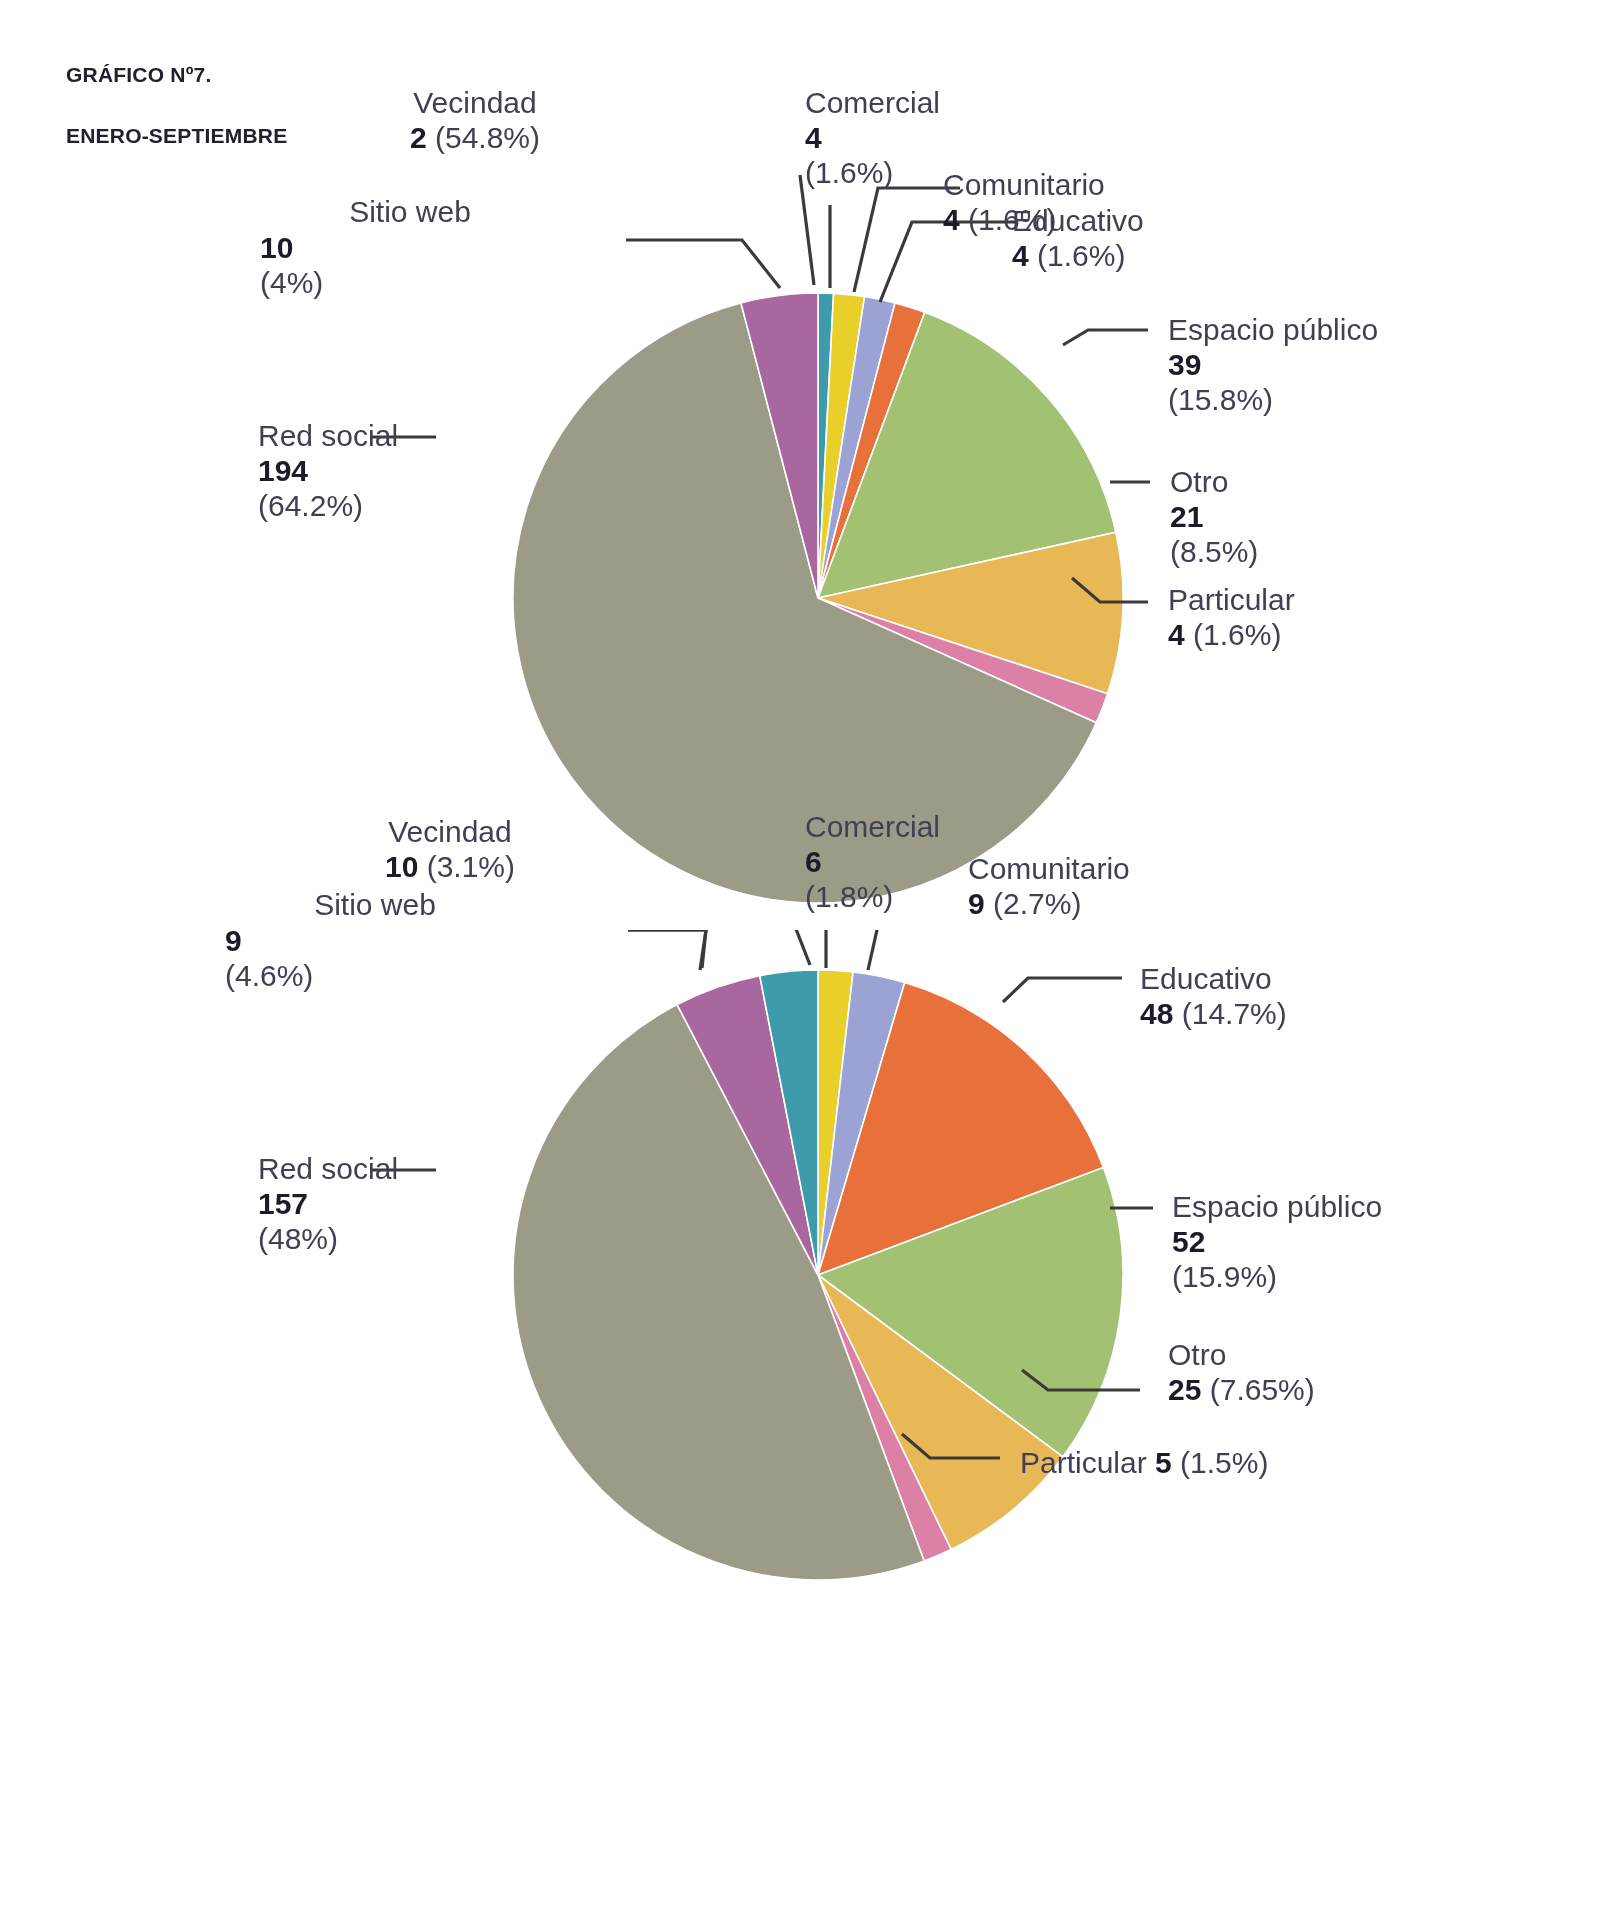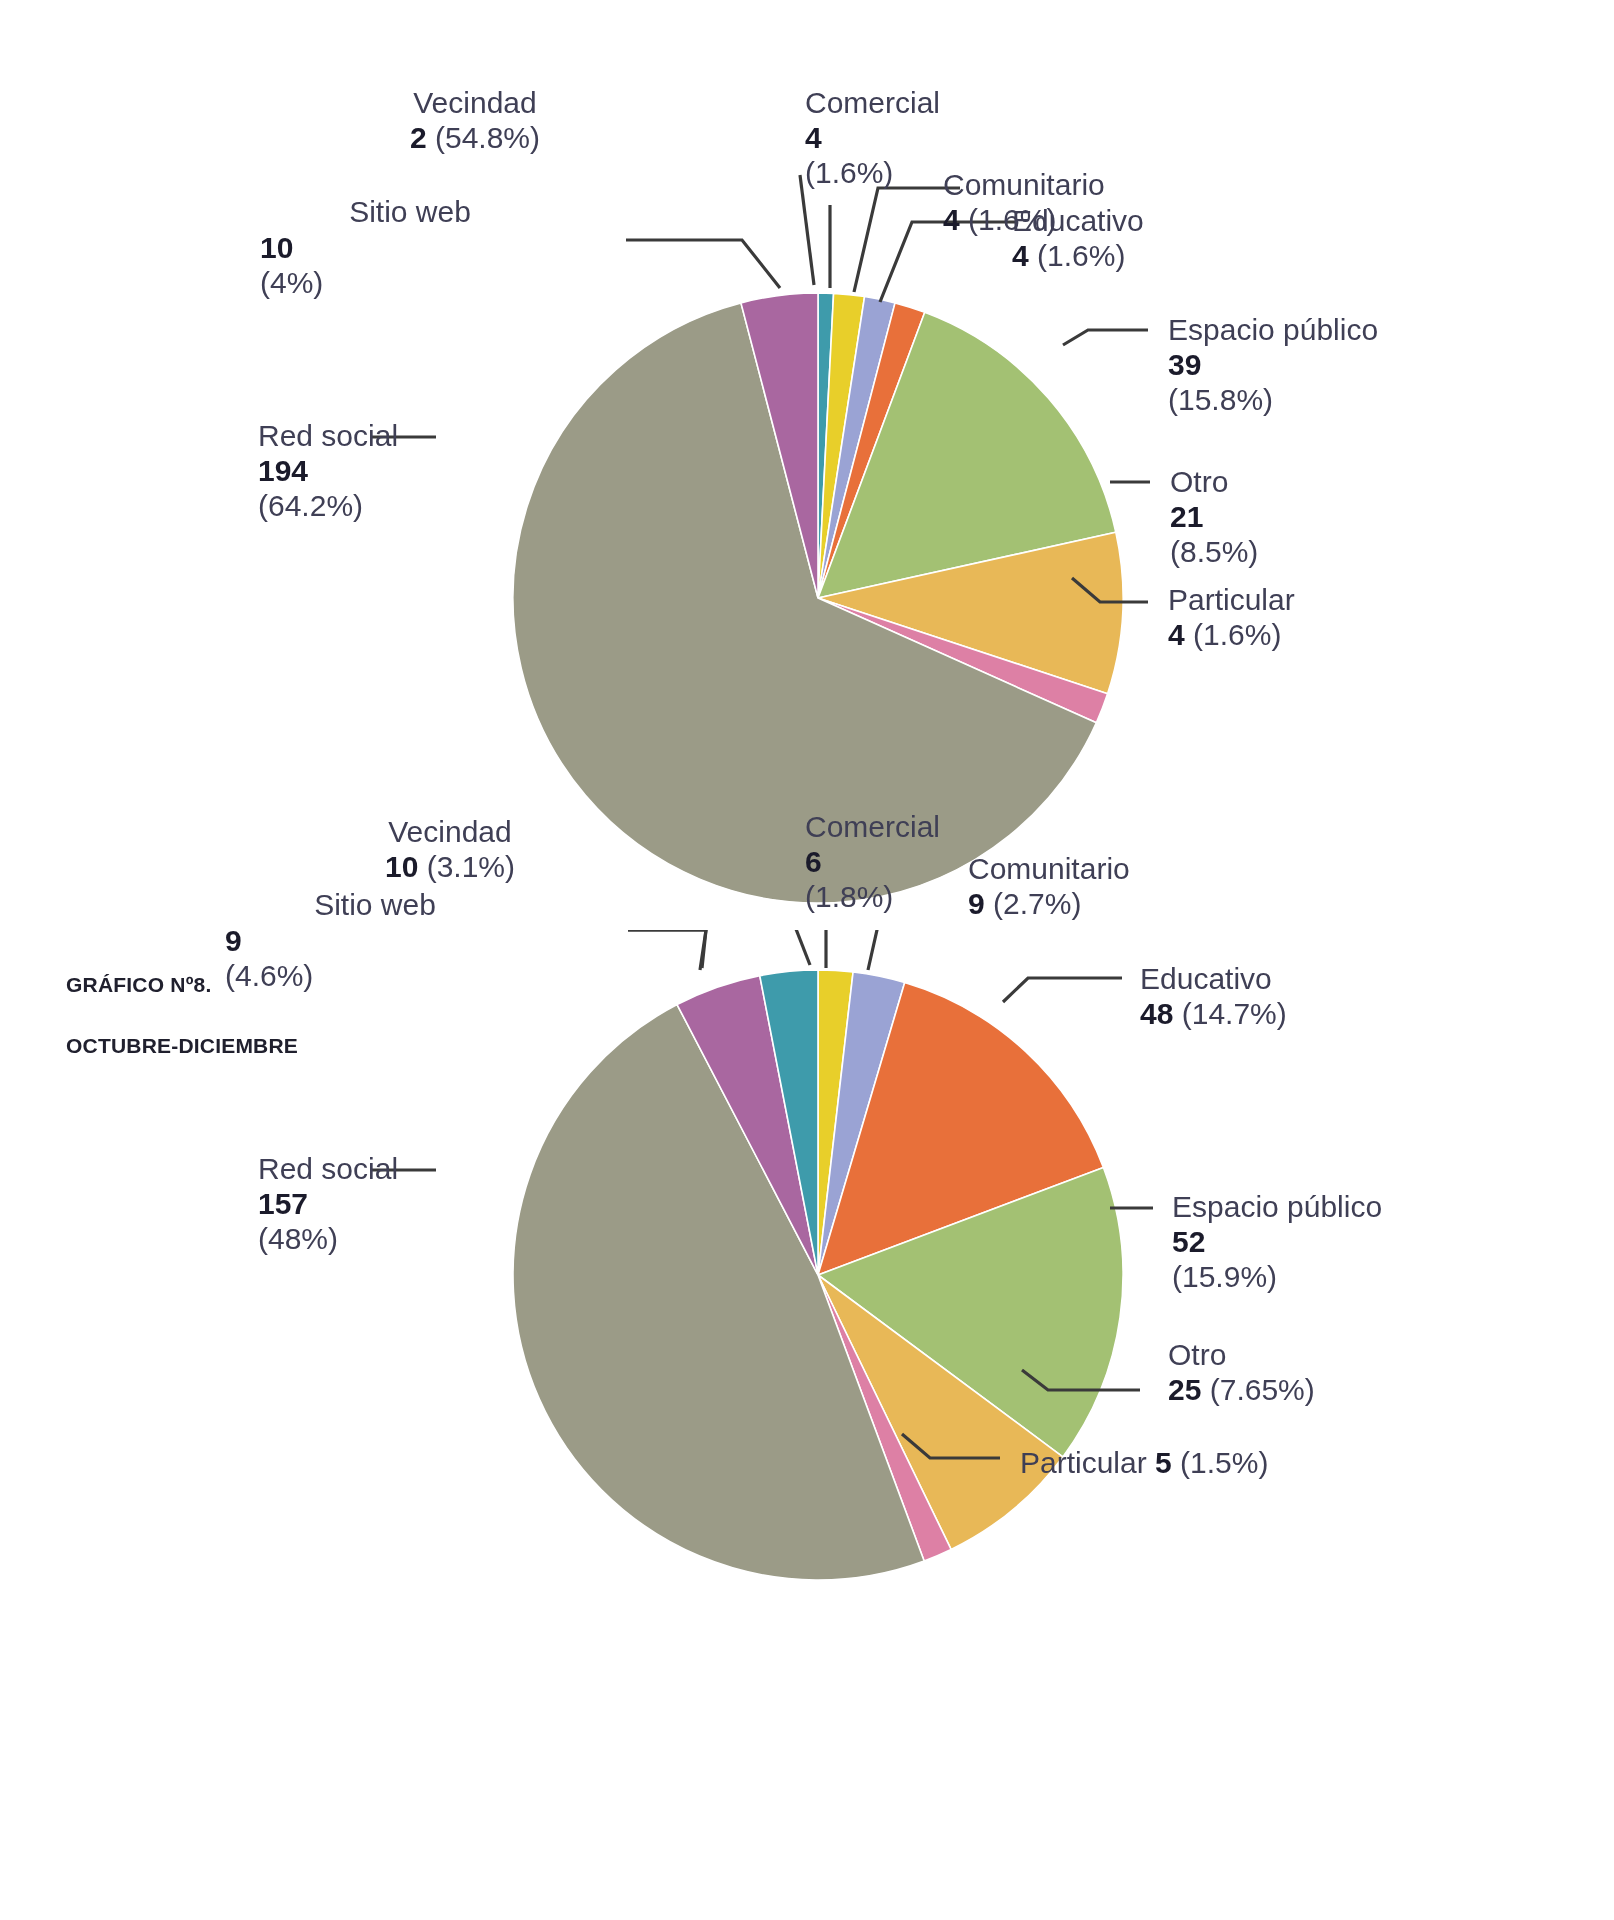--- a/index.html
+++ b/index.html
@@ -36,20 +36,24 @@
   }
   .lbl b{font-weight:bold;color:#1b1b2b;}
   .lbl.r{text-align:center;}
   .ln{position:absolute;stroke:#3a3a3a;stroke-width:3.2;fill:none;}
 </style>
 </head>
 <body>
 
 <div class="chart-block" id="block7">
 
+  <div class="title" id="title7">
+    <div>GRÁFICO Nº7.</div>
+    <div>ENERO-SEPTIEMBRE</div>
+  </div>
 
   <svg class="pie" id="pie7" style="left:0px;top:0px;" width="1614" height="930" viewBox="0 0 1614 930">
       <path d="M 818 598 L 818 293 A 305 305 0 0 1 833.573481141925 293.3978550877849 Z" fill="#3e9bab" stroke="#ffffff" stroke-width="1.6"></path>
       <path d="M 818 598 L 833.573481141925 293.3978550877849 A 305 305 0 0 1 864.5580316867567 296.5744707469937 Z" fill="#e8cf2a" stroke="#ffffff" stroke-width="1.6"></path>
       <path d="M 818 598 L 864.5580316867567 296.5744707469937 A 305 305 0 0 1 895.0570407638464 302.8945739761485 Z" fill="#9aa3d4" stroke="#ffffff" stroke-width="1.6"></path>
       <path d="M 818 598 L 895.0570407638464 302.8945739761485 A 305 305 0 0 1 924.7524422287398 312.2922540808535 Z" fill="#e8703a" stroke="#ffffff" stroke-width="1.6"></path>
       <path d="M 818 598 L 924.7524422287398 312.2922540808535 A 305 305 0 0 1 1115.8403673815462 532.3028496963108 Z" fill="#a3c173" stroke="#ffffff" stroke-width="1.6"></path>
       <path d="M 818 598 L 1115.8403673815462 532.3028496963108 A 305 305 0 0 1 1107.586998526709 693.7307175586387 Z" fill="#e8b857" stroke="#ffffff" stroke-width="1.6"></path>
       <path d="M 818 598 L 1107.586998526709 693.7307175586387 A 305 305 0 0 1 1096.3136030253477 722.7659343372587 Z" fill="#dd80a5" stroke="#ffffff" stroke-width="1.6"></path>
       <path d="M 818 598 L 1096.3136030253477 722.7659343372587 A 305 305 0 1 1 740.9429592361537 302.8945739761484 Z" fill="#9b9b87" stroke="#ffffff" stroke-width="1.6"></path>
@@ -129,24 +133,20 @@
 
   <div class="lbl" style="left:258px;top:419px;">
     <span>Red social</span><br>
     <b>194</b><br>
     <span>(64.2%)</span>
   </div>
 </div>
 
 <div class="chart-block" id="block8">
 
-  <div class="title" id="title8">
-    <div>GRÁFICO Nº8.</div>
-    <div>OCTUBRE-DICIEMBRE</div>
-  </div>
 
   <svg class="pie" id="pie8" style="left:0px;top:0px;" width="1614" height="990" viewBox="0 0 1614 990">
       <path d="M 818 345 L 818 40 A 305 305 0 0 1 853.0849388619737 42.024675814924535 Z" fill="#e8cf2a" stroke="#ffffff" stroke-width="1.6"></path>
       <path d="M 818 345 L 853.0849388619737 42.024675814924535 A 305 305 0 0 1 904.6949167344878 52.58079506913327 Z" fill="#9aa3d4" stroke="#ffffff" stroke-width="1.6"></path>
       <path d="M 818 345 L 904.6949167344878 52.58079506913327 A 305 305 0 0 1 1103.419039351269 237.47803956493948 Z" fill="#e8703a" stroke="#ffffff" stroke-width="1.6"></path>
       <path d="M 818 345 L 1103.419039351269 237.47803956493948 A 305 305 0 0 1 1062.8418580331145 526.8721104372308 Z" fill="#a3c173" stroke="#ffffff" stroke-width="1.6"></path>
       <path d="M 818 345 L 1062.8418580331145 526.8721104372308 A 305 305 0 0 1 951.0883402221382 619.431218517348 Z" fill="#e8b857" stroke="#ffffff" stroke-width="1.6"></path>
       <path d="M 818 345 L 951.0883402221382 619.431218517348 A 305 305 0 0 1 924.1496695763705 630.9322431080961 Z" fill="#dd80a5" stroke="#ffffff" stroke-width="1.6"></path>
       <path d="M 818 345 L 924.1496695763705 630.9322431080961 A 305 305 0 0 1 677.0583864482276 74.51809382248354 Z" fill="#9b9b87" stroke="#ffffff" stroke-width="1.6"></path>
       <path d="M 818 345 L 677.0583864482276 74.51809382248354 A 305 305 0 0 1 759.7553172385657 45.61303146259041 Z" fill="#a967a0" stroke="#ffffff" stroke-width="1.6"></path>

